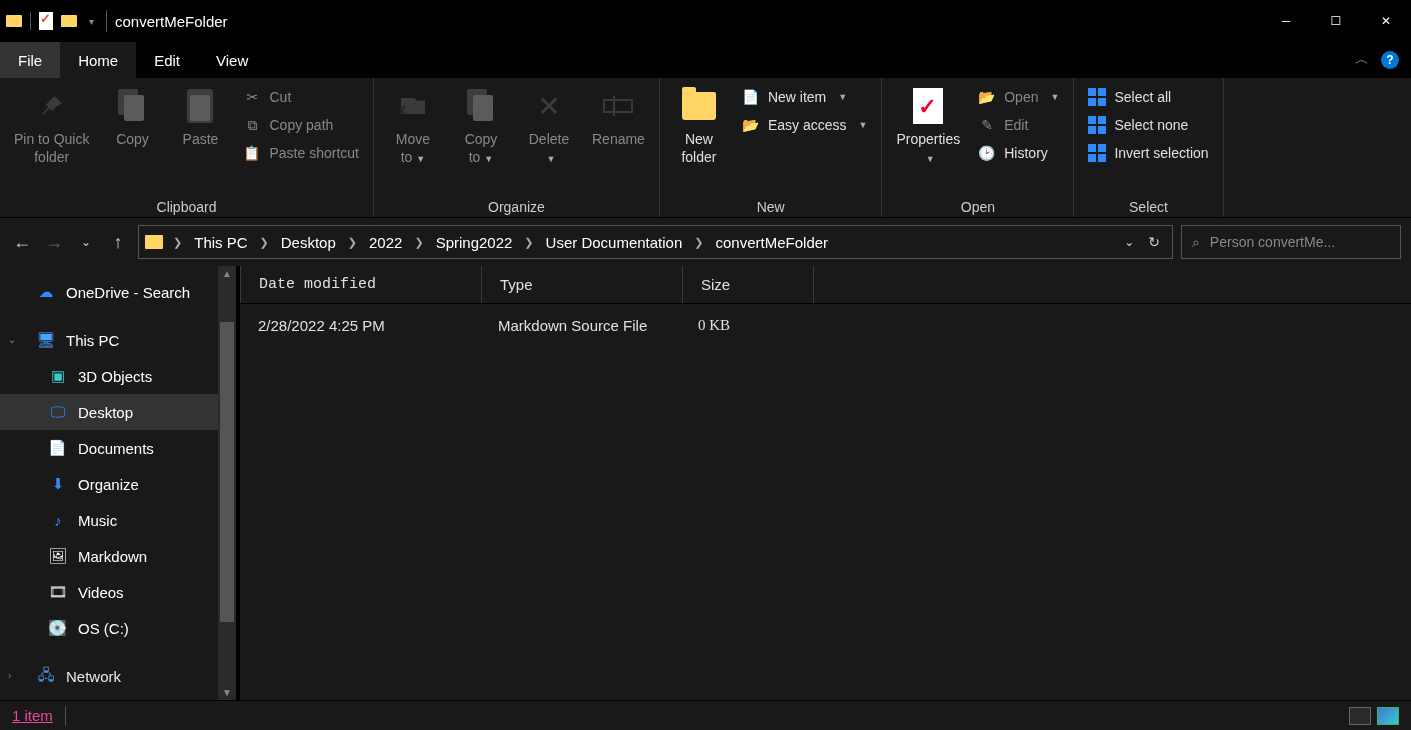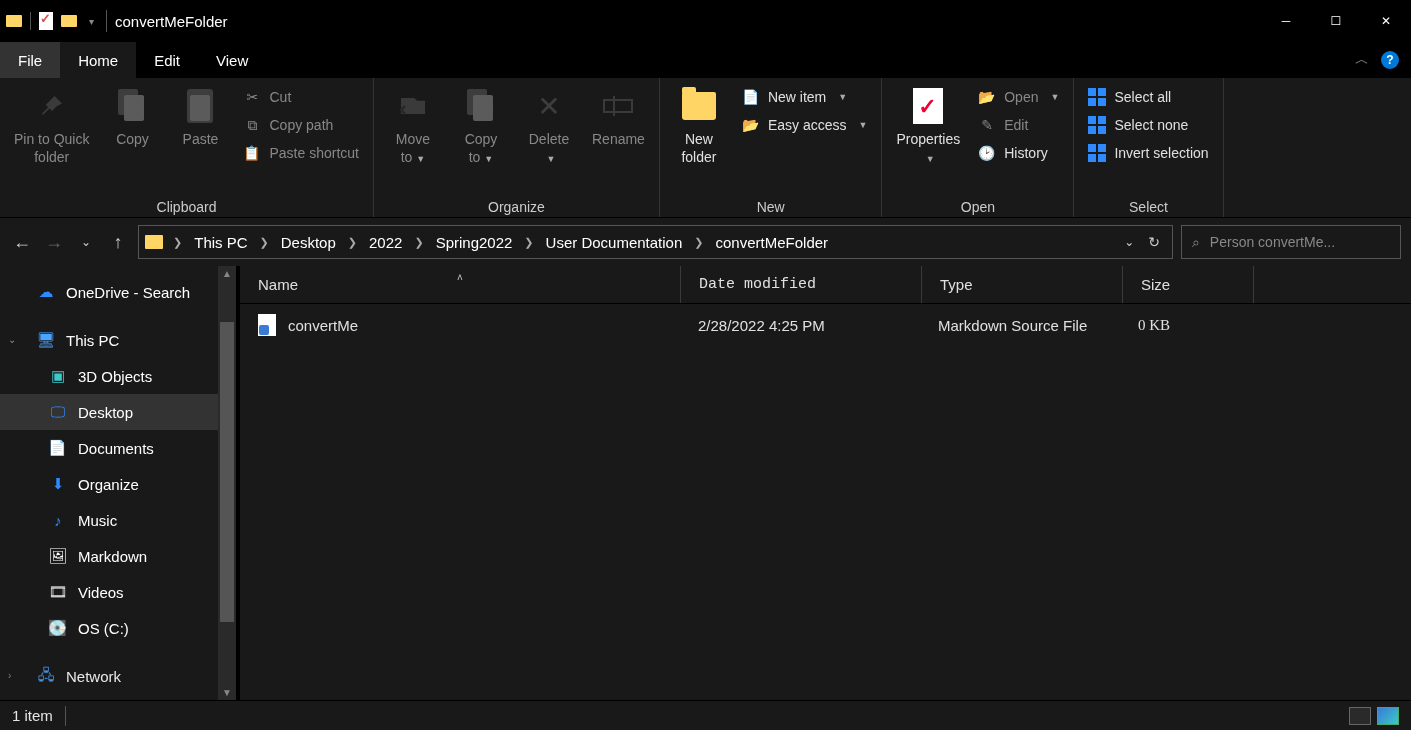--- a/index.html
+++ b/index.html
@@ -163,21 +163,21 @@
   .file-row {
     height:42px; display:flex; align-items:center; color:#e0e0e0; font-size:15px;
   }
   .file-row .cell { padding-left:18px;}
   .file-row .file-icon { width:18px; height:22px; background:#fff; margin-right:12px; position:relative; flex:none;}
   .file-row .file-icon::after{content:"";position:absolute;bottom:1px;left:1px;width:10px;height:10px;background:#3a7bd5;border-radius:2px;}
 
   
   .status-bar {
     height:30px; background:#191919; border-top:1px solid #000;
-    display:flex; align-items:center; padding:0 12px; color:#e5e5e5; font-size:15px;
+    display:flex; align-items:center; padding:0 12px; color:#ec4899; font-size:15px;text-decoration:underline;
   }
   .status-bar .divider { width:1px; height:20px; background:#555; margin:0 12px;}
   .status-bar .view-btns { margin-left:auto; display:flex; gap:6px;}
   .status-bar .view-btn { width:22px; height:18px; border:1px solid #4a6; background:#2a2a2a;}
   .status-bar .view-btn.list { border-color:#666;}
 </style>
 </head>
 <body>
 
 <div class="title-bar">
@@ -464,37 +464,29 @@
     </div>
     <div class="scrollbar">
       <div class="arrow" style="top:2px;">▲</div>
       <div class="thumb"></div>
       <div class="arrow" style="bottom:2px;">▼</div>
     </div>
   </div>
 
   <div class="content">
     <div class="col-headers">
-      <div class="col" style="width:440px;">
-        <span>Name</span>
-        <span class="sort-caret" style="left:220px;">˄</span>
-      </div>
       <div class="sep"></div>
       <div class="col" style="width:240px;font-family:Liberation Mono, monospace;">Date modified</div>
       <div class="sep"></div>
       <div class="col" style="width:200px;">Type</div>
       <div class="sep"></div>
       <div class="col" style="width:130px;">Size</div>
       <div class="sep"></div>
     </div>
     <div class="file-row">
-      <div class="cell" style="width:440px; display:flex; align-items:center;">
-        <div class="file-icon"></div>
-        <span>convertMe</span>
-      </div>
       <div class="cell" style="width:240px;">2/28/2022 4:25 PM</div>
       <div class="cell" style="width:200px;">Markdown Source File</div>
       <div class="cell" style="width:130px; text-align:left; padding-right:18px;font-family:Liberation Serif, serif;">0 KB</div>
     </div>
   </div>
 </div>
 
 <div class="status-bar">
   <span>1 item</span>
   <div class="divider"></div>

